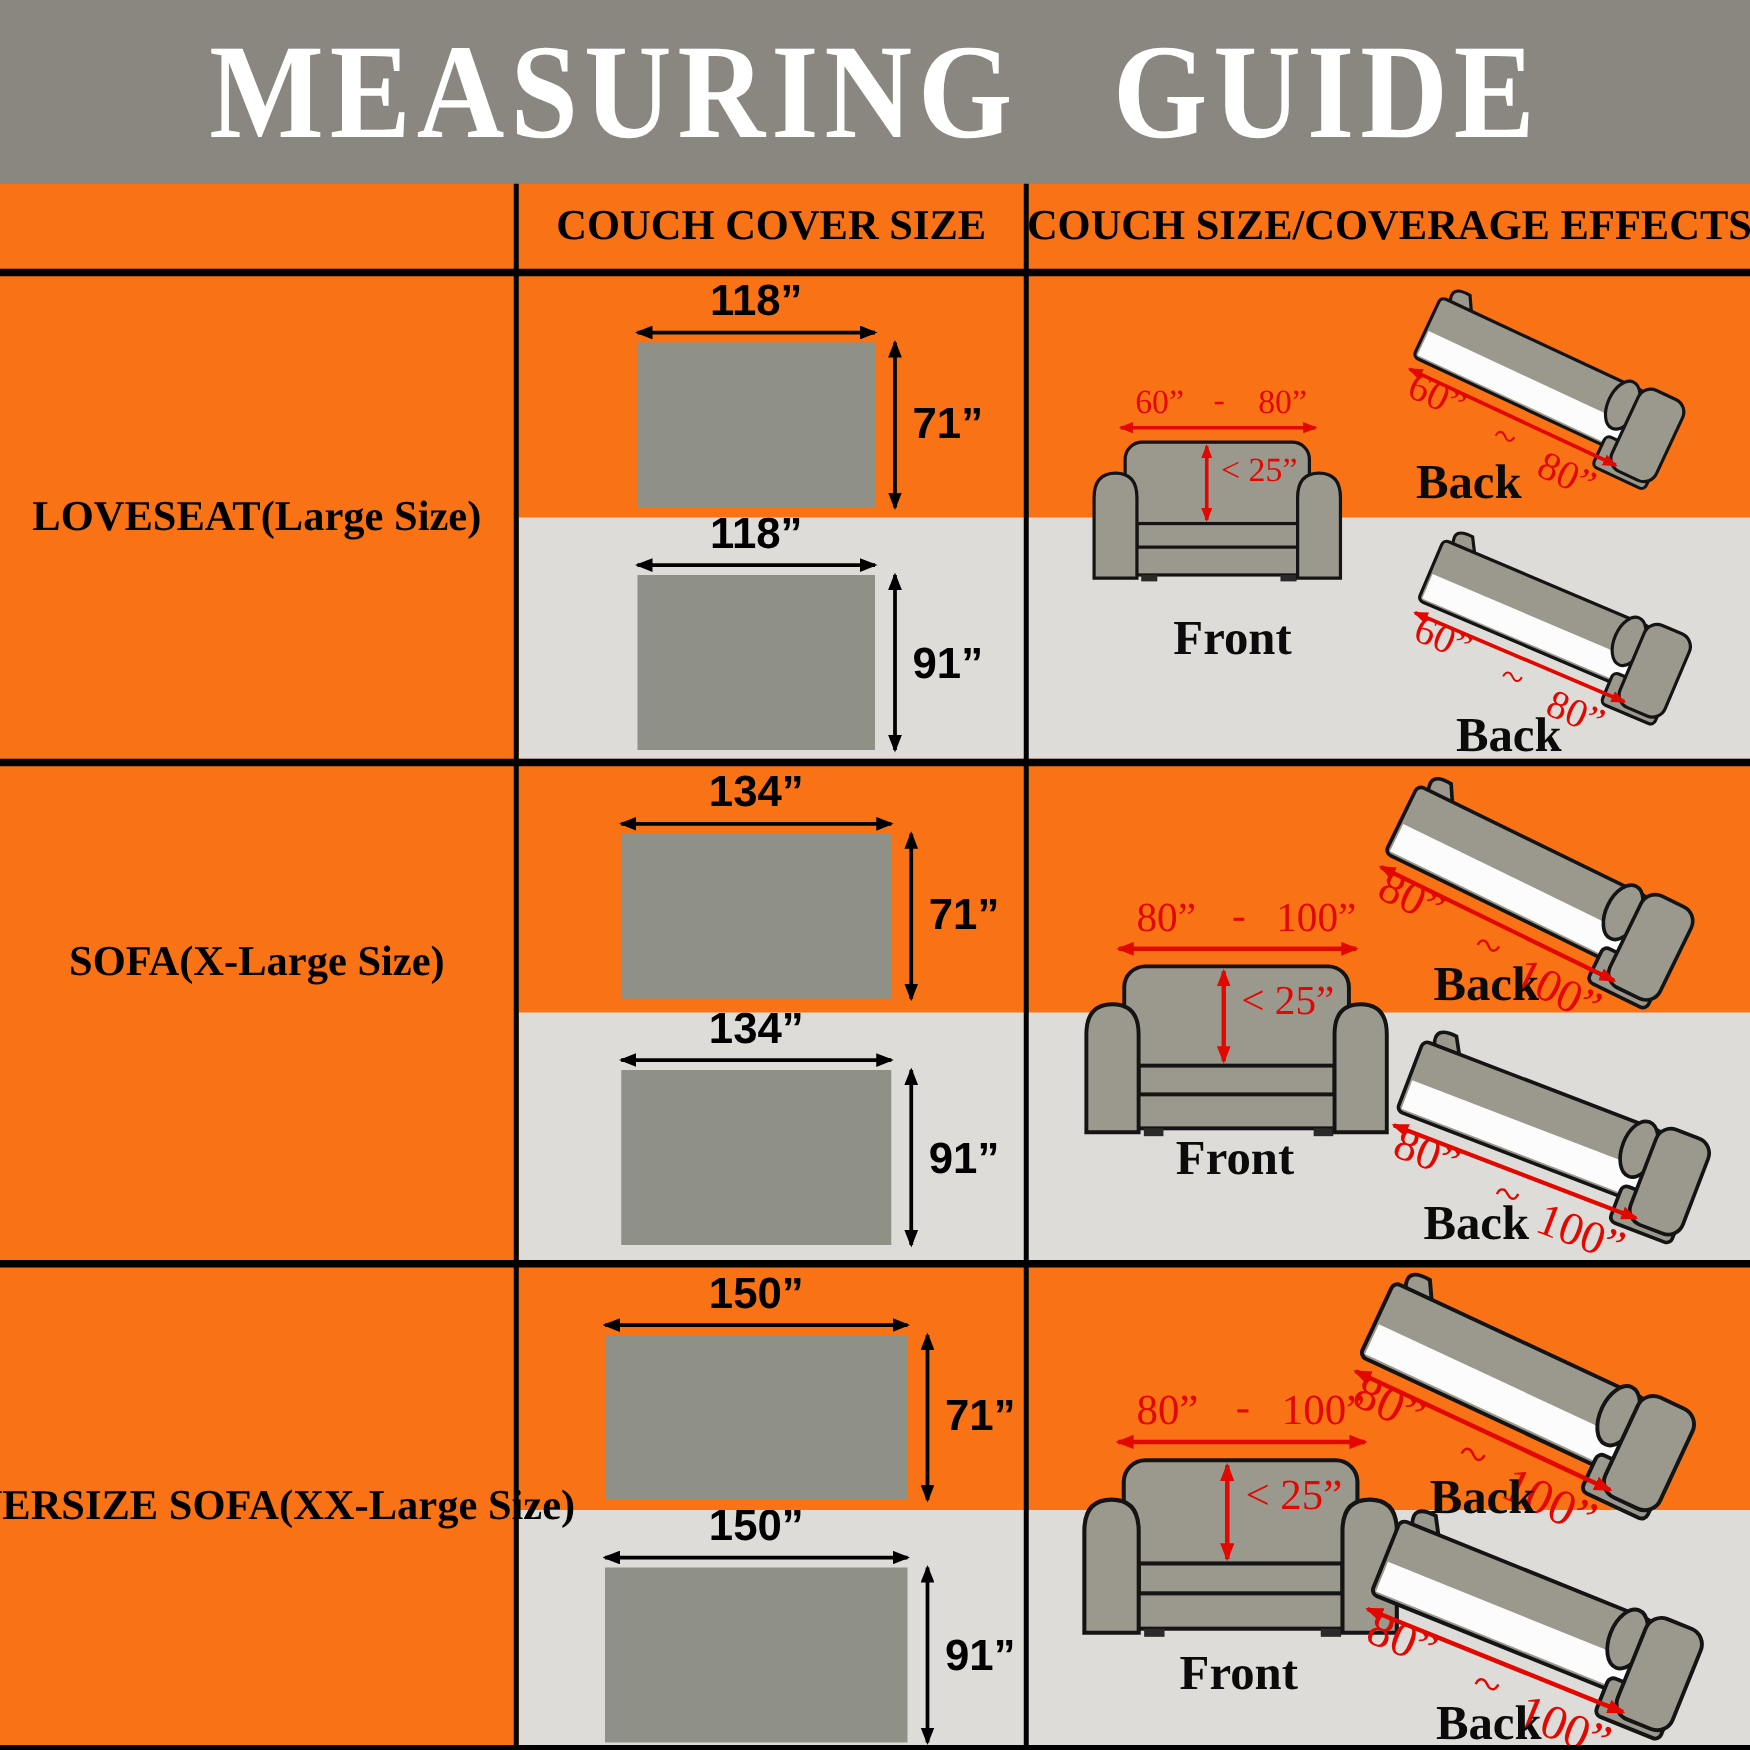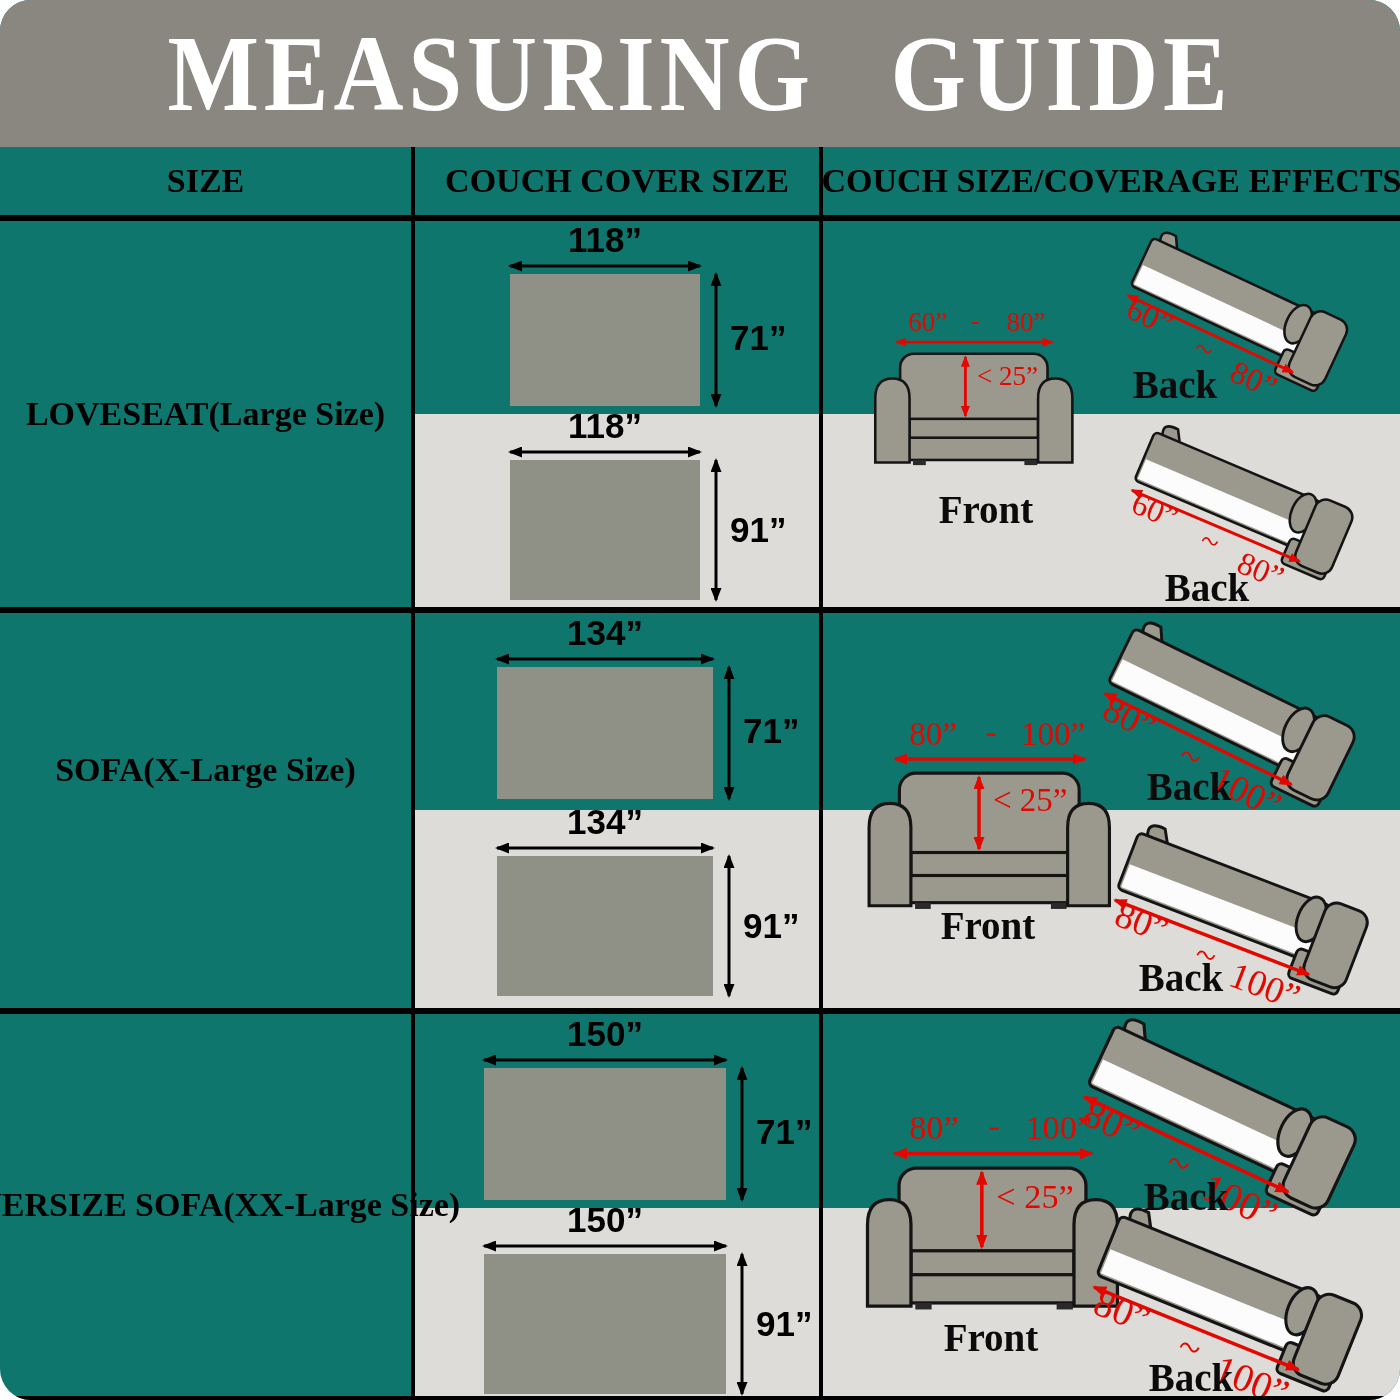--- a/index.html
+++ b/index.html
@@ -1,21 +1,21 @@
 <!DOCTYPE html>
 <html style="--banner-bg: #8a8781; --band: #dedcd9; --panel: #8f9086; --couch: #9b998e; --stripe: #fcfcfc; --red: #e20800; --ink: #141414;"><head>
 <meta charset="utf-8">
 <style>
   :root{
     --banner-bg:#8a8781; --band:#dedcd9; --panel:#8f9086; --couch:#9b998e;
     --stripe:#fcfcfc; --red:#e20800; --ink:#141414;
   }
   html,body{margin:0;padding:0;background:#fff;}
-  .page{position:relative;width:1400px;height:1400px;background:#0f766e;overflow:hidden;
-        font-family:"Liberation Serif",serif;border-radius:31px;}
+  .page{position:relative;width:1400px;height:1400px;background:#f97316;overflow:hidden;
+        font-family:"Liberation Serif",serif;}
   .abs{position:absolute;}
   .banner{left:0;top:0;width:1400px;height:147px;background:var(--banner-bg);
           display:flex;align-items:center;justify-content:center;}
   .banner h1{margin:0;font:700 100px "Liberation Serif",serif;color:#ffffff;
              letter-spacing:5px;word-spacing:48px;transform:scale(0.97,1.08);white-space:nowrap;}
   .hdr{font:700 34px "Liberation Serif",serif;color:#000;display:flex;align-items:center;
        justify-content:center;white-space:nowrap;}
   .rowlab{font:700 34px "Liberation Serif",serif;color:#000;display:flex;align-items:center;
           justify-content:center;white-space:nowrap;z-index:2;}
   .band{background:var(--band);z-index:0;}
@@ -76,21 +76,20 @@
   <div class="abs band" style="left:415px;top:810px;width:985px;height:198px"></div>
   <div class="abs band" style="left:415px;top:1208px;width:985px;height:190px"></div>
 
   <div class="abs vline" style="left:411px;top:147px;height:1253px"></div>
   <div class="abs vline" style="left:819px;top:147px;height:1253px"></div>
   <div class="abs hline" style="top:215px;height:6px"></div>
   <div class="abs hline" style="top:607px;height:6px"></div>
   <div class="abs hline" style="top:1008px;height:6px"></div>
   <div class="abs hline" style="top:1396px;height:4px"></div>
 
-  <div class="abs hdr" style="left:0;top:147px;width:411px;height:68px">SIZE</div>
   <div class="abs hdr" style="left:415px;top:147px;width:404px;height:68px">COUCH COVER SIZE</div>
   <div class="abs hdr" style="left:823px;top:147px;width:577px;height:67px">COUCH SIZE/COVERAGE EFFECTS</div>
 
   <div class="abs rowlab" style="left:0;top:221px;width:411px;height:386px">LOVESEAT(Large Size)</div>
   <div class="abs rowlab" style="left:0;top:613px;width:411px;height:314px">SOFA(X-Large Size)</div>
   <div class="abs rowlab" style="left:0;top:1014px;width:411px;height:382px">OVERSIZE SOFA(XX-Large Size)</div>
 
   <svg class="abs layer" style="left:430px;top:224px" width="380" height="190" viewBox="0 0 380 190">
     <text class="t-dim" x="175" y="28" text-anchor="middle">118”</text>
     <line class="dimline" x1="80" y1="42" x2="270" y2="42" marker-start="url(#mb)" marker-end="url(#mb)"></line>

